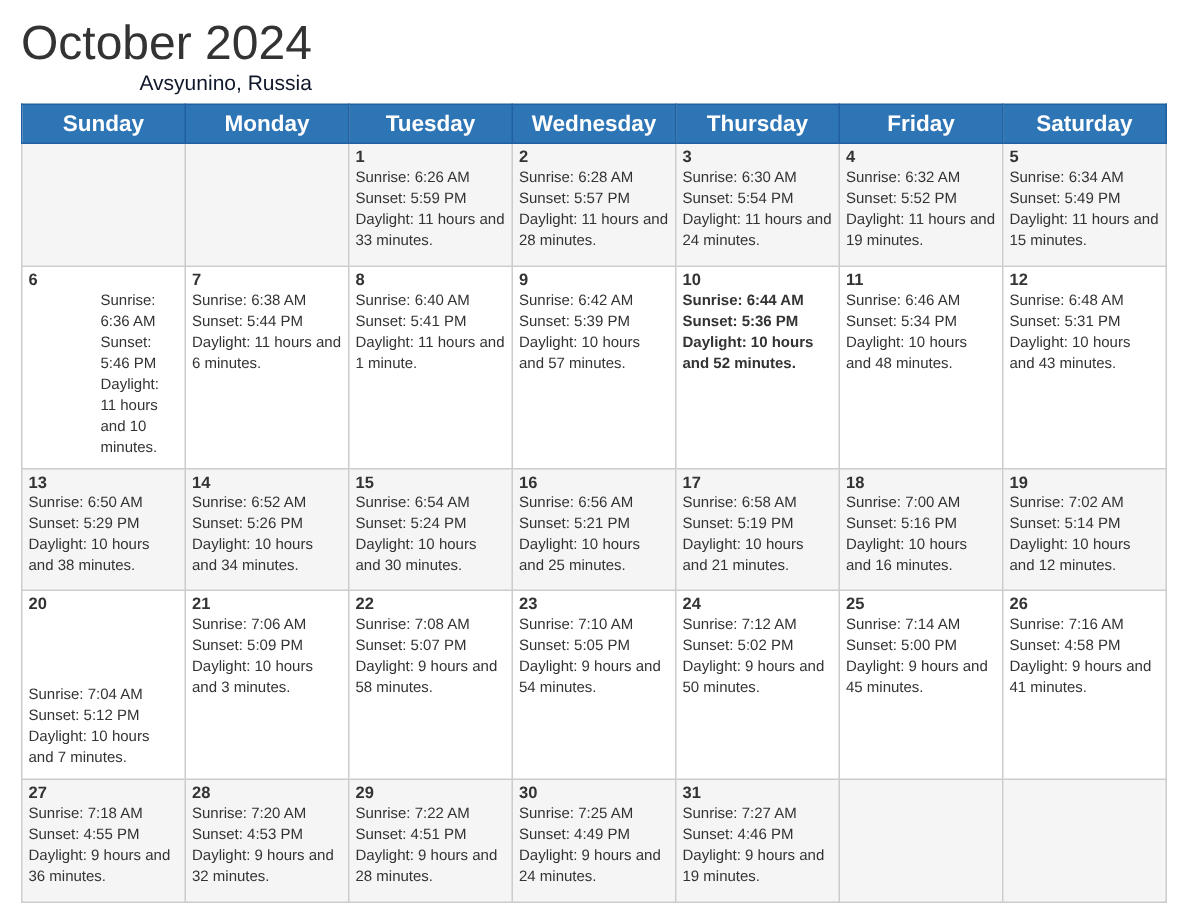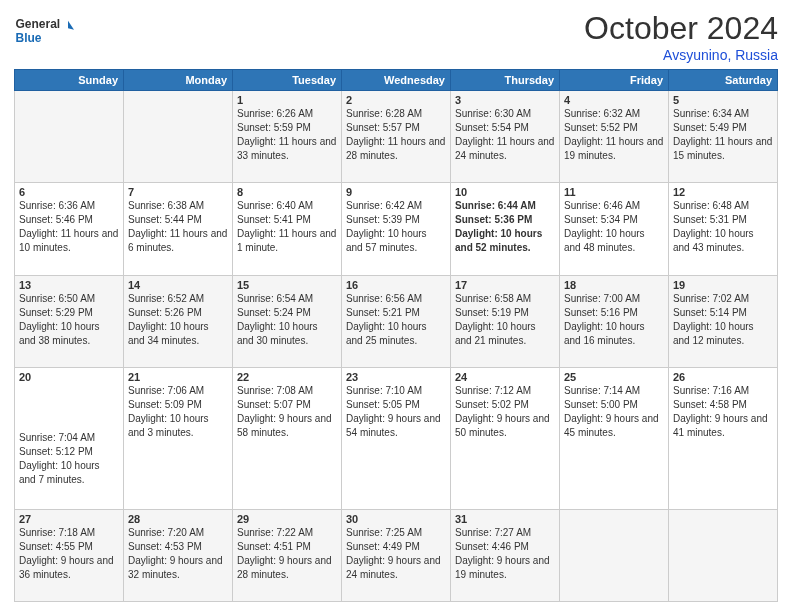--- a/index.html
+++ b/index.html
@@ -31,34 +31,34 @@
     .title-block {
       text-align: right;
     }
     .month-title {
       font-size: 32px;
       color: #333;
       font-weight: 300;
     }
     .location {
       font-size: 14px;
-      color: #1d4ed8;
+      color: #0f172a;
     }
     .calendar-table {
       width: 100%;
       border-collapse: collapse;
       flex: 1;
     }
     .calendar-table thead tr th {
       background-color: #2e75b6;
       color: white;
-      font-size: 11px;
+      font-size: 15px;
       font-weight: bold;
       padding: 4px 5px;
-      text-align: right;
+      text-align: center;
       border: 1px solid #2060a0;
     }
     .calendar-table tbody tr td {
       border: 1px solid #ccc;
       vertical-align: top;
       padding: 3px 4px;
       font-size: 9.5px;
       color: #333;
       width: calc(100% / 7);
       height: 80px;
@@ -83,27 +83,20 @@
     }
     .empty-cell {
       background: #f5f5f5;
     }
   </style>
 </head>
 <body>
 
 <div class="page">
   <div class="header">
-    <div class="logo">
-    <svg width="60" height="40" viewBox="0 0 80 45">
-      <text x="2" y="20" font-family="Arial" font-size="16" font-weight="bold" fill="#333">General</text>
-      <text x="2" y="38" font-family="Arial" font-size="16" font-weight="bold" fill="#1a6bb5">Blue</text>
-      <polygon points="72,10 80,22 72,20" fill="#1a6bb5"></polygon>
-    </svg>
-  </div>
     <div class="title-block">
       <div class="month-title">October 2024</div>
       <div class="location">Avsyunino, Russia</div>
     </div>
   </div>
 
   <table class="calendar-table">
     <thead>
       <tr>
         <th>Sunday</th>
@@ -146,21 +139,21 @@
           <td>
             <span class="day-number">5</span>
             <div class="day-info" style="white-space: pre-line;">Sunrise: 6:34 AM
 Sunset: 5:49 PM
 Daylight: 11 hours and 15 minutes.</div>
           </td>
         </tr>
         <tr>
           <td>
             <span class="day-number">6</span>
-            <div class="day-info" style="white-space: pre-line;">Sunrise: 6:36 AM
+            <div class="day-info" style="white-space: pre-line; margin-left: 48px;">Sunrise: 6:36 AM
 Sunset: 5:46 PM
 Daylight: 11 hours and 10 minutes.</div>
           </td>
           <td>
             <span class="day-number">7</span>
             <div class="day-info" style="white-space: pre-line;">Sunrise: 6:38 AM
 Sunset: 5:44 PM
 Daylight: 11 hours and 6 minutes.</div>
           </td>
           <td>

